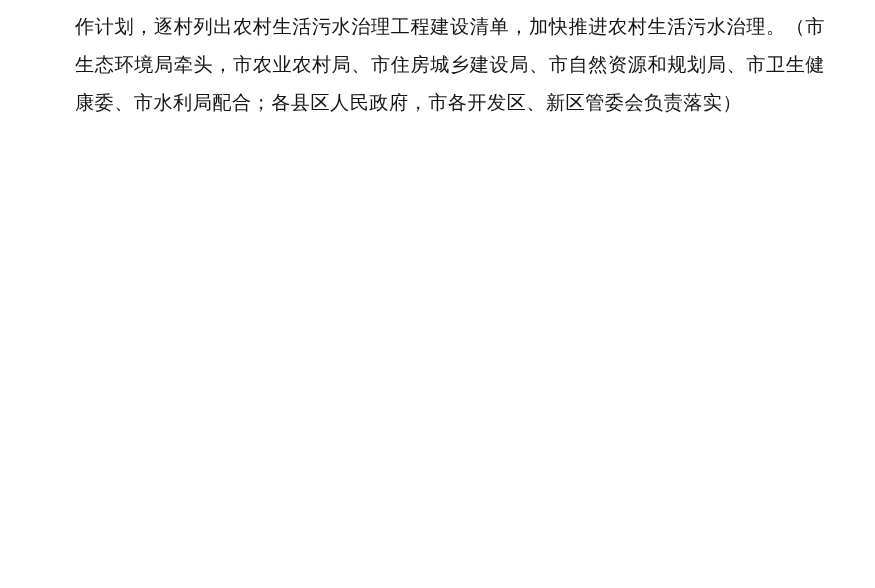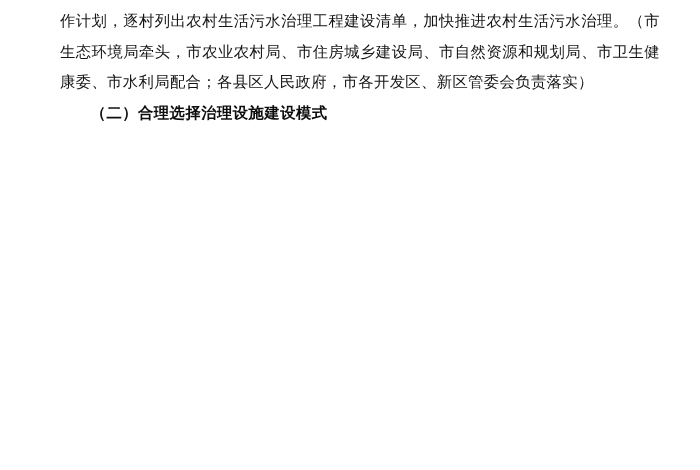--- a/index.html
+++ b/index.html
@@ -52,15 +52,14 @@
   .fade-bottom {
     overflow: hidden;
   }
 </style>
 </head>
 <body>
 
 <div class="page">
   <div class="doc-body">
     <p class="para cut-top">作计划，逐村列出农村生活污水治理工程建设清单，加快推进农村生活污水治理。（市生态环境局牵头，市农业农村局、市住房城乡建设局、市自然资源和规划局、市卫生健康委、市水利局配合；各县区人民政府，市各开发区、新区管委会负责落实）</p>
-    <p class="heading">（二）合理选择治理设施建设模式</p>
   </div>
 </div>
 
 </body></html>

